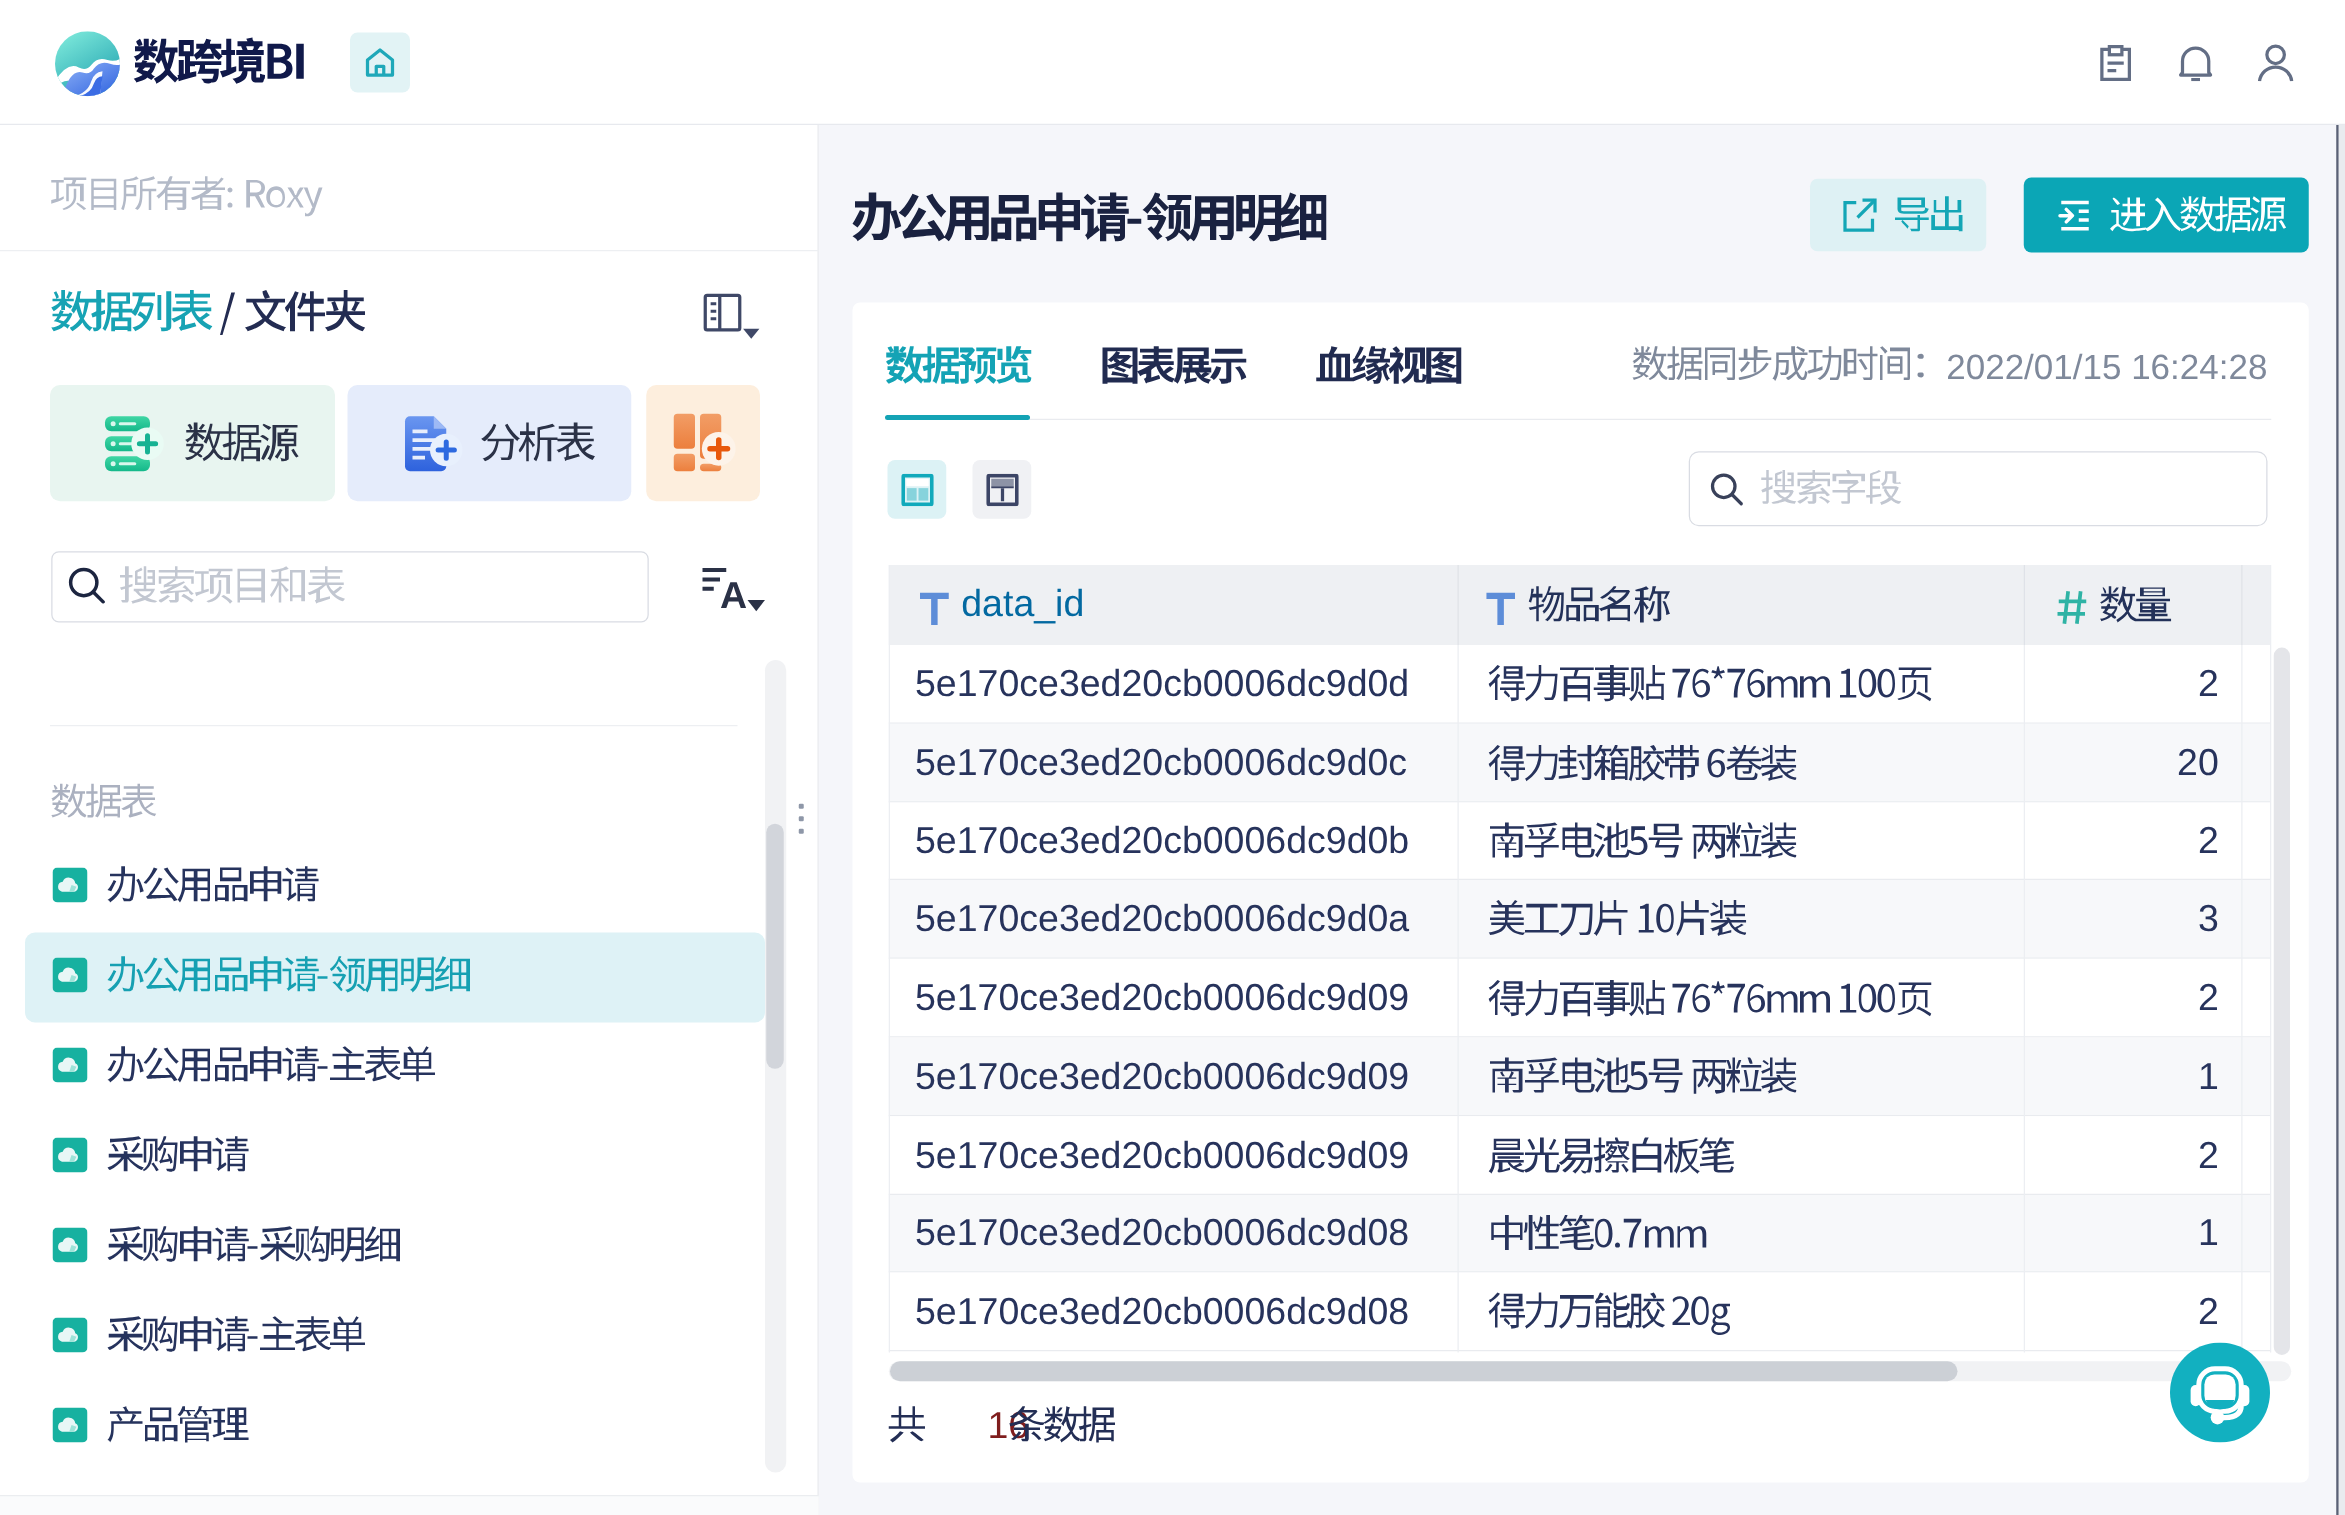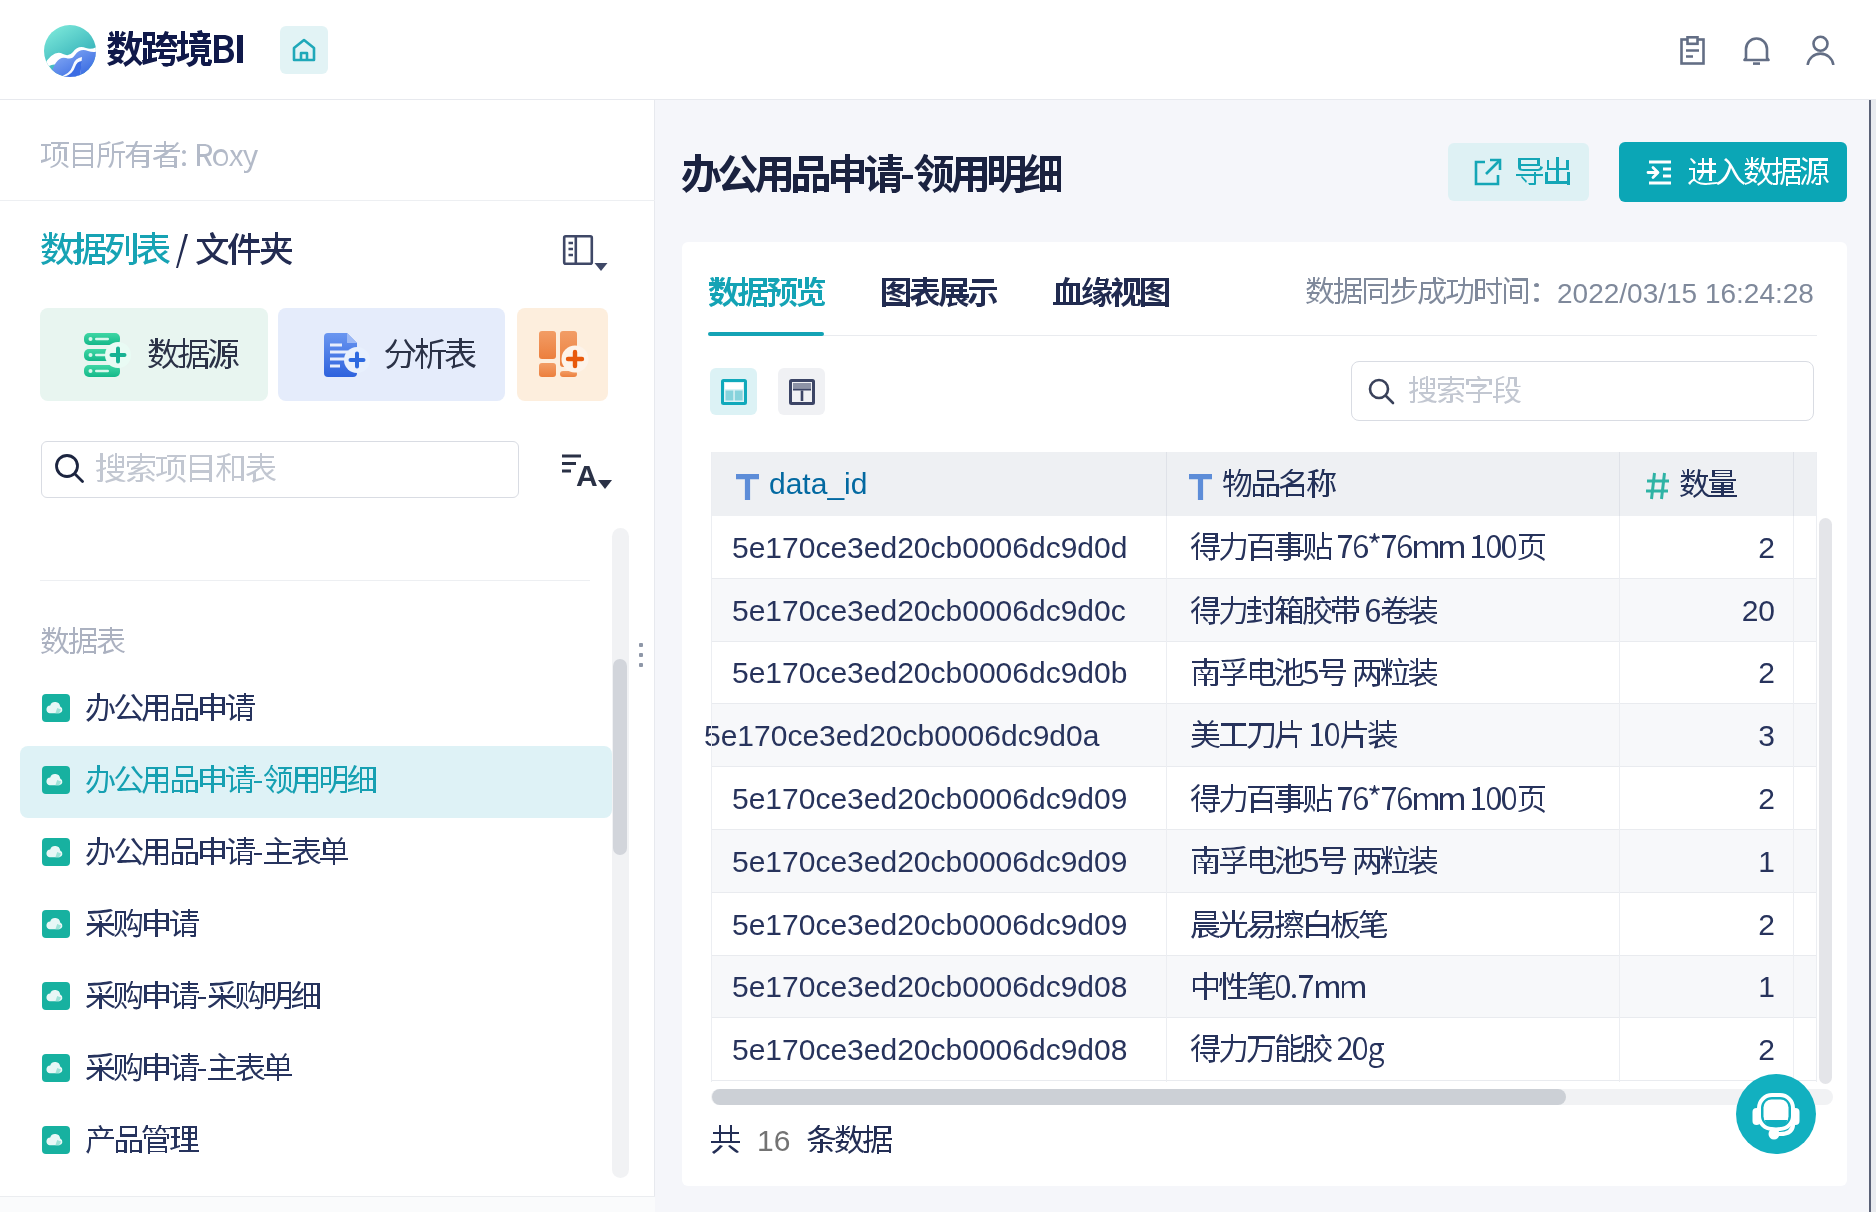--- a/index.html
+++ b/index.html
@@ -244,21 +244,21 @@
     <path fill="#212b50" d="M2 -26V3H6V2H26V3H30V-26ZM9 -4C13 -4 18 -3 21 -2H6V-11C7 -10 7 -9 7 -9C9 -9 11 -10 13 -10L11 -9C14 -8 18 -7 19 -6L21 -8C19 -9 16 -10 14 -11C14 -11 15 -11 16 -12C19 -11 21 -10 24 -9C25 -10 25 -11 26 -11V-2H22L23 -4C20 -5 15 -6 10 -7ZM13 -23C11 -20 9 -18 6 -16C7 -16 8 -15 9 -14C9 -15 10 -15 11 -16C11 -15 12 -14 13 -14C11 -13 8 -12 6 -12V-23ZM13 -23H26V-12C24 -12 21 -13 19 -14C22 -15 23 -17 25 -19L23 -20L22 -20H15C15 -21 16 -21 16 -22ZM16 -15C15 -16 14 -17 13 -17H19C18 -17 17 -16 16 -15Z M37 3C37 2 39 2 48 -1C48 -2 48 -3 47 -4L41 -2V-8C42 -9 43 -10 45 -11C47 -5 51 0 58 2C58 1 59 0 60 -1C57 -2 55 -3 53 -5C55 -6 57 -8 59 -9L56 -11C54 -10 53 -9 51 -7C50 -9 49 -10 48 -12H59V-15H47V-17H57V-20H47V-22H58V-25H47V-27H43V-25H32V-22H43V-20H34V-17H43V-15H31V-12H40C37 -10 33 -8 30 -7C30 -6 32 -4 32 -3C34 -4 35 -5 37 -5V-3C37 -2 36 -1 35 -1C36 0 36 2 37 3Z M68 3V3C69 3 70 2 77 1C77 0 77 -1 78 -2L72 -1V-6H76C78 -2 81 1 87 3C87 2 88 0 89 0C87 -1 85 -1 83 -2C85 -3 86 -4 88 -5L85 -6H89V-10H83V-12H87V-15H83V-17H87V-26H62V-16C62 -11 62 -4 59 1C60 1 61 2 62 3C66 -2 66 -11 66 -16V-17H71V-15H67V-12H71V-10H66V-6H69V-3C69 -1 68 0 67 0C68 1 68 2 68 3ZM74 -12H79V-10H74ZM74 -15V-17H79V-15ZM79 -6H84C83 -6 82 -5 81 -4C80 -5 80 -6 79 -6ZM66 -23H83V-20H66Z M93 -11C92 -8 90 -5 88 -2C89 -2 90 -1 91 0C94 -2 96 -6 97 -10ZM108 -10C111 -7 113 -3 113 0L117 -2C117 -4 114 -8 112 -11ZM92 -25V-21H114V-25ZM89 -17V-14H101V-2C101 -1 101 -1 100 -1C100 -1 97 -1 95 -1C96 0 97 2 97 3C100 3 102 3 103 2C105 2 105 1 105 -2V-14H117V-17Z"></path>
   </svg>
 <svg class="t" style="left:1052px;top:260px" width="118" height="60" viewBox="0 -44 118 60">
     <path fill="#212b50" d="M4 -21V-2H1V1H31V-2H28V-21H15C16 -23 17 -24 18 -26L13 -27C13 -25 12 -23 11 -21ZM8 -2V-18H11V-2ZM14 -2V-18H17V-2ZM21 -2V-18H24V-2Z M30 -2 31 1C34 0 38 -2 41 -3L40 -6C37 -5 33 -3 30 -2ZM45 -27C44 -24 43 -21 43 -19H52L52 -17H41V-14H47C45 -13 42 -12 40 -12C41 -11 42 -10 42 -9C44 -10 45 -10 47 -11C47 -11 47 -10 48 -10C46 -9 43 -8 41 -7C41 -6 42 -5 43 -4C45 -5 47 -7 49 -8C49 -8 49 -7 50 -7C47 -5 43 -3 40 -2C41 -1 42 0 42 1C45 0 48 -2 50 -4C50 -2 50 -1 49 -1C49 0 49 0 48 0C47 0 47 0 46 0C47 1 47 2 47 3C47 3 48 3 49 3C50 3 51 3 52 2C53 0 54 -4 53 -7L54 -8C55 -4 56 -1 58 1C58 0 59 -1 60 -1C58 -3 57 -6 57 -9C58 -10 59 -11 60 -11L57 -14C56 -12 54 -11 51 -10C51 -11 50 -12 49 -13C50 -13 51 -14 51 -14H60V-17H55C56 -20 56 -23 57 -25L54 -26L54 -25H48L48 -27ZM53 -23 53 -21H47L47 -23ZM31 -13C32 -13 32 -14 35 -14C34 -12 33 -11 33 -10C32 -9 31 -9 30 -8C31 -8 31 -6 31 -5C32 -6 33 -6 40 -8C40 -9 40 -10 40 -11L36 -10C38 -13 40 -16 41 -19L39 -20C38 -19 38 -18 37 -17L34 -17C36 -20 38 -23 39 -26L36 -27C35 -23 32 -19 32 -18C31 -17 31 -17 30 -16C30 -16 31 -14 31 -13Z M72 -26V-9H76V-22H84V-9H88V-26ZM78 -21V-15C78 -11 77 -4 69 0C70 1 71 2 71 3C75 1 78 -2 79 -5V-1C79 2 80 2 83 2H85C88 2 89 1 89 -4C88 -4 87 -5 86 -5C86 -1 86 0 85 0H84C83 0 83 -1 83 -1V-9H81C81 -11 82 -13 82 -15V-21ZM62 -25C63 -24 64 -23 65 -22H60V-18H66C65 -15 62 -11 59 -9C59 -9 60 -6 60 -5C61 -6 62 -7 63 -8V3H67V-10C68 -8 68 -7 69 -6L71 -9C71 -10 69 -12 68 -14C69 -16 70 -18 71 -21L69 -22L68 -22H66L68 -23C68 -24 66 -26 65 -27Z M89 -26V3H93V2H113V3H117V-26ZM96 -4C100 -4 105 -3 108 -2H93V-11C94 -10 94 -9 94 -9C96 -9 98 -10 100 -10L98 -9C101 -8 105 -7 106 -6L108 -8C106 -9 103 -10 101 -11C101 -11 102 -11 103 -12C106 -11 108 -10 111 -9C112 -10 112 -11 113 -11V-2H109L110 -4C107 -5 102 -6 97 -7ZM100 -23C98 -20 96 -18 93 -16C94 -16 95 -15 96 -14C96 -15 97 -15 98 -16C98 -15 99 -14 100 -14C98 -13 95 -12 93 -12V-23ZM100 -23H113V-12C111 -12 108 -13 106 -14C109 -15 110 -17 112 -19L110 -20L109 -20H102C102 -21 103 -21 103 -22ZM103 -15C102 -16 101 -17 100 -17H106C105 -17 104 -16 103 -15Z"></path>
   </svg>
 <div class="abs" style="left:710px;top:335px;width:1107px;height:1px;background:#e9ebef"></div>
 <div class="abs" style="left:708px;top:332px;width:116px;height:4px;background:#14a3b5;border-radius:2px"></div>
 <svg class="t" style="left:1305px;top:258px" width="254" height="60" viewBox="0 -44 254 60">
     <path fill="#7f899b" d="M13 -25C13 -23 12 -22 11 -21L13 -20C13 -21 14 -22 15 -24ZM3 -24C3 -23 4 -21 4 -20L6 -21C6 -22 5 -23 4 -24ZM12 -8C12 -6 11 -5 10 -4C8 -4 7 -5 6 -5C7 -6 7 -7 7 -8ZM3 -5C5 -4 6 -3 8 -2C6 -1 4 0 1 0C2 1 2 2 2 2C5 1 8 0 10 -2C11 -1 12 0 12 0L14 -1C13 -2 12 -2 11 -3C13 -5 14 -7 15 -9L14 -10L13 -10H8L9 -11L7 -12C7 -11 6 -10 6 -10H2V-8H5C5 -7 4 -5 3 -5ZM8 -25V-20H2V-18H7C6 -16 3 -14 1 -13C2 -13 2 -12 2 -11C4 -12 6 -14 8 -16V-12H10V-16C11 -15 13 -14 14 -13L15 -15C14 -15 12 -17 10 -18H16V-20H10V-25ZM19 -25C18 -20 17 -15 14 -11C15 -11 16 -10 16 -10C17 -11 18 -13 18 -14C19 -11 20 -8 21 -6C19 -3 17 -1 14 1C14 1 15 2 15 2C18 1 20 -1 22 -4C23 -1 25 1 28 2C28 2 29 1 29 0C27 -1 25 -3 23 -6C25 -9 26 -13 26 -17H28V-19H20C20 -21 21 -23 21 -25ZM24 -17C24 -14 23 -11 22 -8C21 -11 20 -14 19 -17Z M43 -7V2H44V1H54V2H56V-7H50V-11H57V-13H50V-16H56V-24H40V-15C40 -10 40 -4 36 1C37 1 38 2 38 2C41 -1 42 -6 42 -11H48V-7ZM42 -22H54V-18H42ZM42 -16H48V-13H42L42 -15ZM44 -1V-5H54V-1ZM33 -25V-19H29V-17H33V-10C31 -10 30 -10 29 -9L29 -7L33 -8V0C33 0 33 0 32 0C32 0 31 0 30 0C30 1 30 2 30 2C32 2 33 2 34 2C35 1 35 1 35 0V-9L39 -10L38 -12L35 -11V-17H38V-19H35V-25Z M63 -18V-16H79V-18ZM67 -11H75V-6H67ZM65 -13V-2H67V-4H77V-13ZM59 -24V2H61V-22H81V0C81 0 81 0 80 0C80 0 78 0 76 0C77 1 77 2 77 2C80 2 81 2 82 2C83 2 83 1 83 0V-24Z M93 -13C91 -10 89 -8 87 -6C87 -6 88 -5 88 -4C91 -6 93 -9 95 -12ZM90 -23V-16H86V-14H98V-4H100C96 -2 91 -1 86 0C86 1 86 2 87 2C98 0 106 -4 110 -11L108 -12C106 -9 104 -6 100 -4V-14H112V-16H101V-20H109V-22H101V-25H98V-16H93V-23Z M128 -25C128 -23 128 -22 128 -20H116V-12C116 -8 116 -3 113 1C114 1 115 2 115 3C118 -1 118 -7 118 -12V-12H124C124 -7 123 -5 123 -4C123 -4 122 -4 122 -4C122 -4 120 -4 119 -4C119 -4 119 -3 120 -2C121 -2 122 -2 123 -2C124 -2 124 -2 125 -3C126 -4 126 -6 126 -13C126 -13 126 -14 126 -14H118V-18H129C129 -13 130 -9 131 -5C129 -3 127 -1 124 0C124 1 125 2 126 2C128 1 130 -1 132 -3C133 0 135 2 137 2C140 2 140 1 141 -4C140 -5 139 -5 139 -6C139 -2 138 0 137 0C136 0 135 -2 133 -5C136 -8 137 -11 139 -15L136 -16C135 -13 134 -10 133 -7C132 -10 131 -14 131 -18H141V-20H131C131 -22 131 -23 131 -25ZM132 -24C134 -23 136 -21 138 -20L139 -22C138 -23 135 -24 133 -25Z M141 -5 142 -3C145 -4 149 -5 153 -6L153 -9L148 -7V-20H153V-22H142V-20H146V-7C144 -6 142 -6 141 -5ZM158 -25C158 -23 158 -20 158 -18H153V-16H158C157 -9 156 -3 149 1C150 1 151 2 151 2C158 -1 159 -8 160 -16H166C166 -5 165 -1 164 0C164 0 164 0 163 0C162 0 161 0 159 0C159 0 159 1 159 2C161 2 163 2 164 2C165 2 166 2 166 1C167 0 168 -5 168 -17C168 -18 168 -18 168 -18H160C160 -20 160 -23 160 -25Z M182 -14C184 -11 186 -8 187 -6L189 -7C188 -9 186 -12 184 -15ZM178 -12V-5H173V-12ZM178 -14H173V-21H178ZM170 -23V-1H173V-3H180V-23ZM191 -25V-19H181V-17H191V-1C191 0 191 0 190 0C189 0 187 0 185 0C185 0 186 1 186 2C189 2 191 2 192 2C193 1 193 1 193 -1V-17H197V-19H193V-25Z M199 -18V2H201V-18ZM199 -24C201 -22 202 -21 203 -19L205 -21C204 -22 202 -24 201 -25ZM207 -9H215V-5H207ZM207 -15H215V-11H207ZM205 -17V-3H217V-17ZM207 -24V-21H221V0C221 0 221 0 221 0C220 0 219 0 218 0C218 1 218 2 218 2C220 2 222 2 222 2C223 2 223 1 223 0V-24Z M232 -15C233 -15 234 -15 234 -17C234 -18 233 -19 232 -19C230 -19 229 -18 229 -17C229 -15 230 -15 232 -15ZM232 0C233 0 234 -1 234 -2C234 -4 233 -4 232 -4C230 -4 229 -4 229 -2C229 -1 230 0 232 0Z"></path>
   </svg>
-<div class="abs lat" style="left:1557px;top:278px;font-size:28px;color:#7f899b">2022/03/15 16:24:28</div>
+<div class="abs lat" style="left:1557px;top:278px;font-size:28px;color:#7f899b">2022/01/15 16:24:28</div>
 
 <div class="abs" style="left:710px;top:368px;width:47px;height:47px;background:#dcf2f5;border-radius:6px"></div>
 <svg class="t" style="left:721px;top:379px" width="26" height="26" viewBox="0 0 26 26">
  <rect x="1.5" y="1.5" width="23" height="23" rx="1" fill="none" stroke="#10a9bb" stroke-width="3"></rect>
  <rect x="4" y="4" width="18" height="6" fill="#fff"></rect>
  <rect x="4.5" y="11.5" width="7.8" height="10" fill="#10a9bb" opacity=".42"></rect>
  <rect x="13.8" y="11.5" width="7.8" height="10" fill="#10a9bb" opacity=".42"></rect>
 </svg>
 <div class="abs" style="left:778px;top:368px;width:47px;height:47px;background:#f0f1f4;border-radius:6px"></div>
 <svg class="t" style="left:789px;top:379px" width="26" height="26" viewBox="0 0 26 26">
@@ -310,21 +310,21 @@
     <path fill="#27335c" d="M15 -19H25V-17H15ZM15 -23H25V-21H15ZM13 -25V-15H28V-25ZM13 -4C14 -3 16 -1 17 0L18 -1C18 -2 16 -4 14 -6ZM8 -26C6 -24 4 -21 1 -20C2 -19 2 -18 2 -18C5 -20 8 -22 10 -25ZM10 -8V-6H23V0C23 0 22 0 22 0C21 0 20 0 18 0C19 1 19 2 19 3C21 3 23 2 24 2C25 2 25 1 25 0V-6H30V-8H25V-11H29V-13H11V-11H23V-8ZM8 -19C6 -16 4 -13 1 -11C1 -10 2 -9 2 -8C3 -9 4 -11 6 -12V2H8V-15C9 -16 10 -17 10 -18Z M41 -26V-21V-19H31V-17H41C40 -11 38 -4 30 1C30 1 31 2 31 3C40 -3 43 -10 43 -17H54C53 -6 52 -2 51 0C51 0 50 0 50 0C49 0 47 0 45 0C45 0 46 1 46 2C48 2 50 2 51 2C52 2 53 2 53 1C55 -1 55 -5 56 -18C56 -18 56 -19 56 -19H43V-21V-26Z M73 -13C74 -11 76 -8 76 -6L78 -7C78 -8 76 -11 75 -14ZM80 -26V-19H72V-17H80V-1C80 0 80 0 80 0C79 0 77 0 75 0C76 1 76 2 76 2C79 2 80 2 81 2C82 2 83 1 83 -1V-17H86V-19H83V-26ZM64 -26V-22H58V-20H64V-16H57V-13H71V-16H66V-20H71V-22H66V-26ZM57 -1 57 1C61 1 67 0 72 -1L72 -3L66 -2V-7H71V-9H66V-13H64V-9H58V-7H64V-2Z M102 -9H110V-6H102ZM102 -11V-14H110V-11ZM102 -4H110V-1H102ZM99 -16V2H102V1H110V2H112V-16ZM90 -26C89 -23 87 -20 85 -18C86 -18 87 -17 87 -17C88 -18 89 -19 90 -21H91C92 -20 92 -18 93 -17H91V-14H86V-12H91C89 -8 87 -5 85 -3C86 -2 86 -1 87 -1C88 -3 90 -5 91 -8V2H94V-8C95 -7 96 -5 97 -4L99 -6C98 -7 95 -9 94 -10V-12H98V-14H94V-17L95 -18C95 -19 94 -20 94 -21H99V-23H91C91 -24 92 -25 92 -26ZM102 -26C101 -23 99 -20 97 -18C98 -18 99 -17 99 -17C100 -18 101 -19 102 -21H104C105 -20 106 -18 107 -17L109 -18C108 -19 107 -20 107 -21H113V-23H103C104 -24 104 -25 104 -26Z M129 -19C127 -16 125 -14 123 -12C124 -12 125 -11 125 -11C127 -12 129 -15 131 -18ZM135 -17C137 -15 139 -13 140 -11L142 -12C141 -14 138 -17 136 -19ZM115 -25V-13C115 -9 115 -3 113 2C114 2 114 2 115 3C116 0 117 -4 117 -8H121V0C121 0 121 0 121 0C120 0 119 0 118 0C119 1 119 2 119 2C121 2 122 2 122 2C123 1 123 1 123 0V-25ZM117 -22H121V-17H117ZM117 -15H121V-10H117C117 -11 117 -12 117 -13ZM130 -25C131 -24 132 -23 133 -21H125V-19H141V-21H133L135 -22C135 -23 134 -25 133 -26ZM136 -13C135 -10 134 -8 133 -6C131 -8 130 -10 129 -13L127 -12C128 -9 129 -7 131 -4C129 -2 126 0 123 1C124 1 124 2 125 3C128 1 130 -1 133 -3C135 0 137 1 140 2C140 2 141 1 142 0C139 -1 136 -2 134 -4C136 -7 137 -9 138 -12Z M142 -16V-9H145V-14H154V-10H146V0H148V-8H154V2H157V-8H163V-3C163 -2 163 -2 163 -2C162 -2 161 -2 159 -2C160 -2 160 -1 160 0C162 0 164 0 165 -1C165 -1 166 -2 166 -3V-10H157V-14H166V-9H169V-16ZM162 -26V-22H157V-26H154V-22H149V-26H147V-22H142V-20H147V-17H149V-20H154V-17H157V-20H162V-17H164V-20H169V-22H164V-26Z M184 0C187 0 190 -3 190 -7C190 -12 188 -14 184 -14C182 -14 180 -13 179 -11C179 -18 181 -21 185 -21C186 -21 187 -20 188 -19L190 -21C188 -22 187 -23 184 -23C180 -23 176 -20 176 -11C176 -3 179 0 184 0ZM179 -9C180 -11 182 -12 183 -12C186 -12 187 -10 187 -7C187 -4 186 -2 184 -2C181 -2 179 -4 179 -9Z M199 -10H199C200 -11 201 -12 202 -13H209C209 -12 210 -11 212 -10ZM213 -25C212 -24 211 -22 210 -21H206C206 -22 207 -24 207 -26L205 -26C205 -24 204 -23 203 -21H199L201 -22C200 -23 199 -24 198 -25L196 -24C197 -23 198 -22 199 -21H194V-19H202C202 -18 201 -16 200 -15H192V-13H199C197 -11 194 -9 191 -8C191 -8 192 -7 192 -6C194 -7 196 -8 198 -9V-1C198 1 199 2 203 2C204 2 211 2 212 2C215 2 216 1 216 -3C215 -3 215 -4 214 -4C214 -1 213 0 211 0C210 0 204 0 203 0C200 0 200 0 200 -1V-8H209C209 -6 209 -5 209 -5C208 -5 208 -5 208 -5C207 -5 206 -5 204 -5C204 -4 205 -3 205 -3C206 -3 208 -3 209 -3C209 -3 210 -3 211 -4C211 -4 211 -6 212 -9L212 -10C214 -8 216 -7 218 -6C219 -7 220 -8 220 -8C217 -9 213 -11 211 -13H219V-15H203C204 -16 204 -18 205 -19H217V-21H212C213 -22 214 -23 215 -25Z M220 -23C221 -22 223 -21 224 -20L225 -21C224 -22 223 -23 221 -24ZM231 -12C232 -11 232 -10 232 -10H219V-8H230C227 -6 223 -4 219 -3C219 -3 220 -2 220 -1C222 -2 224 -2 226 -3V-1C226 0 225 1 224 1C225 1 225 2 225 3C226 2 227 2 236 0C236 0 236 -1 236 -2L228 0V-4C230 -5 232 -6 233 -8C236 -3 240 1 246 2C247 2 247 1 248 0C245 0 242 -1 240 -3C242 -4 244 -5 246 -6L244 -7C243 -6 240 -5 239 -4C237 -5 236 -6 235 -8H247V-10H235C235 -10 234 -11 234 -12ZM237 -26V-22H230V-20H237V-15H231V-13H246V-15H239V-20H247V-22H239V-26ZM219 -15 220 -13 226 -16V-11H228V-26H226V-18C224 -17 221 -16 219 -15Z"></path>
   </svg>
 <div class="abs lat" style="left:1575px;top:593.5px;width:200px;text-align:right;font-size:30px;color:#27335c">20</div>
 <div class="abs" style="left:711px;top:642px;width:1105px;height:62px;background:#ffffff;border-bottom:1px solid #e9ebef"></div>
 <div class="abs lat" style="left:732px;top:656.0px;font-size:30px;color:#27335c">5e170ce3ed20cb0006dc9d0b</div>
 <svg class="t" style="left:1190px;top:640px" width="247" height="60" viewBox="0 -44 247 60">
     <path fill="#27335c" d="M10 -14C11 -13 11 -12 12 -11L14 -11C13 -12 12 -14 12 -15ZM14 -26V-23H2V-21H14V-17H4V2H6V-15H25V0C25 0 25 0 24 0C24 0 22 0 20 0C20 1 21 2 21 2C23 2 25 2 26 2C27 2 28 1 28 0V-17H17V-21H29V-23H17V-26ZM19 -15C19 -14 18 -12 17 -10H8V-9H14V-5H8V-4H14V2H17V-4H23V-5H17V-9H23V-10H19C20 -12 21 -13 21 -14Z M54 -26C49 -25 39 -24 31 -24C32 -23 32 -23 32 -22C40 -22 49 -23 56 -24ZM33 -20C34 -19 35 -17 35 -15L37 -16C37 -18 36 -20 35 -21ZM41 -21C42 -20 43 -17 43 -16L45 -17C45 -18 44 -20 43 -22ZM52 -22C51 -20 50 -18 49 -16L51 -15C52 -17 53 -19 55 -21ZM43 -10V-8H30V-6H43V0C43 0 43 0 42 0C41 0 39 0 37 0C37 1 38 2 38 2C41 2 43 2 44 2C45 2 45 1 45 0V-6H57V-8H45V-9C48 -10 51 -12 54 -14L52 -15L51 -15H33V-13H49C47 -12 45 -10 43 -10Z M70 -13V-8H62V-13ZM72 -13H80V-8H72ZM70 -15H62V-19H70ZM72 -15V-19H80V-15ZM60 -22V-4H62V-6H70V-3C70 1 71 2 75 2C75 2 81 2 81 2C85 2 85 0 86 -4C85 -5 84 -5 83 -5C83 -1 83 0 81 0C80 0 76 0 75 0C73 0 72 -1 72 -3V-6H83V-22H72V-26H70V-22Z M87 -24C89 -23 91 -22 93 -21L94 -23C93 -24 90 -25 88 -26ZM85 -15C87 -15 90 -13 91 -12L92 -14C91 -15 88 -16 86 -17ZM86 0 88 2C90 -1 92 -5 94 -8L92 -9C90 -6 88 -2 86 0ZM96 -23V-15L93 -13L93 -11L96 -12V-2C96 1 97 2 101 2C102 2 108 2 109 2C113 2 113 1 114 -4C113 -4 112 -4 112 -5C111 -1 111 0 109 0C108 0 102 0 101 0C99 0 99 0 99 -2V-13L103 -15V-4H105V-16L110 -18C110 -13 110 -10 110 -9C110 -8 109 -8 109 -8C108 -8 107 -8 106 -8C107 -7 107 -6 107 -6C108 -6 109 -6 110 -6C111 -6 112 -7 112 -8C112 -9 112 -14 112 -20L113 -20L111 -21L111 -20L110 -20L105 -18V-26H103V-17L99 -16V-23Z M120 0C124 0 128 -2 128 -7C128 -12 124 -15 121 -15C119 -15 118 -14 117 -14L118 -20H126V-23H115L115 -12L116 -11C117 -12 118 -12 120 -12C123 -12 125 -11 125 -7C125 -4 123 -2 120 -2C117 -2 116 -3 114 -4L113 -3C114 -1 117 0 120 0Z M136 -23H150V-18H136ZM133 -25V-16H153V-25ZM129 -14V-12H136C135 -10 134 -7 134 -6H150C149 -2 149 -1 148 0C148 0 147 0 147 0C146 0 143 0 141 0C142 1 142 2 142 2C144 2 146 2 147 2C149 2 149 2 150 2C151 1 152 -2 153 -7C153 -7 153 -8 153 -8H137L138 -12H156V-14Z M165 -17V3H167V-15H172C172 -12 171 -7 168 -4C168 -3 169 -2 169 -2C172 -4 173 -7 173 -9C174 -8 175 -7 176 -6L177 -8C177 -9 175 -10 174 -12C174 -13 174 -14 174 -15H180C180 -12 179 -7 176 -4C176 -3 177 -2 177 -2C179 -4 181 -7 181 -9C183 -7 185 -5 186 -4L187 -5C186 -7 184 -10 182 -12C182 -13 182 -14 182 -15H187V0C187 0 187 0 187 0C186 0 184 0 182 0C182 1 182 2 183 3C185 3 187 2 188 2C189 2 190 1 190 0V-17H182V-22H191V-24H164V-22H172V-17ZM174 -22H180V-17H174Z M191 -24C192 -21 193 -19 193 -17L195 -17C195 -19 194 -22 193 -24ZM201 -24C200 -22 199 -19 199 -17L200 -17C201 -18 202 -21 203 -24ZM203 -20V-18H219V-20ZM205 -16C206 -11 207 -6 207 -2L209 -3C209 -6 208 -12 207 -16ZM208 -26C209 -24 209 -22 210 -21L212 -21C212 -23 211 -25 210 -26ZM191 -16V-13H195C194 -10 193 -6 191 -4C191 -4 192 -3 192 -2C193 -4 195 -7 196 -10V2H198V-10C199 -8 200 -6 201 -5L202 -7C202 -8 199 -11 198 -12V-13H202V-16H198V-26H196V-16ZM202 -1V1H219V-1H214C215 -5 216 -11 217 -16L214 -16C214 -12 213 -5 212 -1Z M220 -23C221 -22 223 -21 224 -20L225 -21C224 -22 223 -23 221 -24ZM231 -12C232 -11 232 -10 232 -10H219V-8H230C227 -6 223 -4 219 -3C219 -3 220 -2 220 -1C222 -2 224 -2 226 -3V-1C226 0 225 1 224 1C225 1 225 2 225 3C226 2 227 2 236 0C236 0 236 -1 236 -2L228 0V-4C230 -5 232 -6 233 -8C236 -3 240 1 246 2C247 2 247 1 248 0C245 0 242 -1 240 -3C242 -4 244 -5 246 -6L244 -7C243 -6 240 -5 239 -4C237 -5 236 -6 235 -8H247V-10H235C235 -10 234 -11 234 -12ZM237 -26V-22H230V-20H237V-15H231V-13H246V-15H239V-20H247V-22H239V-26ZM219 -15 220 -13 226 -16V-11H228V-26H226V-18C224 -17 221 -16 219 -15Z"></path>
   </svg>
 <div class="abs lat" style="left:1575px;top:656.0px;width:200px;text-align:right;font-size:30px;color:#27335c">2</div>
 <div class="abs" style="left:711px;top:704px;width:1105px;height:63px;background:#f7f8fa;border-bottom:1px solid #e9ebef"></div>
-<div class="abs lat" style="left:704px;top:718.5px;font-size:30px;color:#27335c">5e170ce3ed20cb0006dc9d0a</div>
+<div class="abs lat" style="left:732px;top:718.5px;font-size:30px;color:#27335c">5e170ce3ed20cb0006dc9d0a</div>
 <svg class="t" style="left:1190px;top:702px" width="207" height="60" viewBox="0 -44 207 60">
     <path fill="#27335c" d="M22 -26C21 -25 20 -23 19 -22H11L12 -22C11 -23 10 -25 9 -26L7 -25C8 -24 9 -23 9 -22H3V-20H14V-17H5V-15H14V-12H2V-10H14C14 -10 14 -9 14 -8H3V-6H13C11 -3 8 -1 1 0C2 1 2 2 2 2C10 1 14 -2 15 -6C18 -1 22 1 28 2C29 2 29 1 30 0C24 0 20 -2 18 -6H29V-8H16C16 -9 16 -10 16 -10H29V-12H17V-15H27V-17H17V-20H28V-22H21C22 -23 23 -24 24 -25Z M30 -2V0H57V-2H45V-20H56V-23H31V-20H42V-2Z M59 -23V-20H68C68 -13 67 -4 57 1C58 1 59 2 59 3C69 -2 70 -12 71 -20H82C81 -7 81 -2 80 -1C79 0 79 0 78 0C77 0 75 0 73 0C73 0 74 1 74 2C76 2 78 2 79 2C80 2 81 2 82 1C83 -1 84 -6 84 -21C84 -22 84 -23 84 -23Z M90 -25V-15C90 -9 89 -4 85 1C86 1 87 2 87 3C90 -1 91 -4 92 -8H105V2H107V-11H92C92 -12 92 -13 92 -15V-16H112V-18H103V-26H101V-18H92V-25Z M121 0H133V-2H129V-23H127C125 -22 124 -21 122 -21V-19H126V-2H121Z M142 0C147 0 149 -4 149 -11C149 -19 147 -23 142 -23C138 -23 135 -19 135 -11C135 -4 138 0 142 0ZM142 -2C140 -2 138 -5 138 -11C138 -18 140 -21 142 -21C145 -21 147 -18 147 -11C147 -5 145 -2 142 -2Z M155 -25V-15C155 -9 154 -4 151 1C151 1 152 2 152 3C155 -1 156 -4 157 -8H170V2H173V-11H157C157 -12 157 -13 157 -15V-16H177V-18H169V-26H166V-18H157V-25Z M179 -23C181 -22 182 -21 183 -20L185 -21C184 -22 182 -23 181 -24ZM191 -12C191 -11 192 -10 192 -10H179V-8H190C187 -6 182 -4 178 -3C179 -3 180 -2 180 -1C182 -2 184 -2 185 -3V-1C185 0 184 1 184 1C184 1 184 2 185 3C185 2 186 2 195 0C195 0 195 -1 195 -2L188 0V-4C190 -5 191 -6 193 -8C195 -3 200 1 206 2C206 2 207 1 207 0C204 0 202 -1 200 -3C201 -4 203 -5 205 -6L203 -7C202 -6 200 -5 198 -4C197 -5 196 -6 195 -8H207V-10H195C194 -10 194 -11 193 -12ZM197 -26V-22H189V-20H197V-15H190V-13H206V-15H199V-20H206V-22H199V-26ZM178 -15 179 -13 186 -16V-11H188V-26H186V-18C183 -17 180 -16 178 -15Z"></path>
   </svg>
 <div class="abs lat" style="left:1575px;top:718.5px;width:200px;text-align:right;font-size:30px;color:#27335c">3</div>
 <div class="abs" style="left:711px;top:767px;width:1105px;height:63px;background:#ffffff;border-bottom:1px solid #e9ebef"></div>
 <div class="abs lat" style="left:732px;top:781.5px;font-size:30px;color:#27335c">5e170ce3ed20cb0006dc9d09</div>
 <svg class="t" style="left:1190px;top:766px" width="356" height="60" viewBox="0 -44 356 60">
     <path fill="#27335c" d="M15 -19H25V-17H15ZM15 -23H25V-21H15ZM13 -25V-15H28V-25ZM13 -4C14 -3 16 -1 17 0L18 -1C18 -2 16 -4 14 -6ZM8 -26C6 -24 4 -21 1 -20C2 -19 2 -18 2 -18C5 -20 8 -22 10 -25ZM10 -8V-6H23V0C23 0 22 0 22 0C21 0 20 0 18 0C19 1 19 2 19 3C21 3 23 2 24 2C25 2 25 1 25 0V-6H30V-8H25V-11H29V-13H11V-11H23V-8ZM8 -19C6 -16 4 -13 1 -11C1 -10 2 -9 2 -8C3 -9 4 -11 6 -12V2H8V-15C9 -16 10 -17 10 -18Z M41 -26V-21V-19H31V-17H41C40 -11 38 -4 30 1C30 1 31 2 31 3C40 -3 43 -10 43 -17H54C53 -6 52 -2 51 0C51 0 50 0 50 0C49 0 47 0 45 0C45 0 46 1 46 2C48 2 50 2 51 2C52 2 53 2 53 1C55 -1 55 -5 56 -18C56 -18 56 -19 56 -19H43V-21V-26Z M61 -17V3H64V0H80V3H82V-17H71C72 -19 72 -21 73 -22H85V-24H58V-22H70C70 -21 69 -19 69 -17ZM64 -7H80V-2H64ZM64 -10V-15H80V-10Z M88 -4V-2H98V0C98 0 98 1 97 1C97 1 95 1 93 1C93 1 94 2 94 3C97 3 98 3 99 2C100 2 101 1 101 0V-2H108V-1H110V-6H114V-8H110V-12H101V-14H110V-20H101V-22H113V-24H101V-26H98V-24H86V-22H98V-20H89V-14H98V-12H88V-10H98V-8H85V-6H98V-4ZM92 -18H98V-16H92ZM101 -18H108V-16H101ZM101 -10H108V-8H101ZM101 -6H108V-4H101Z M119 -20V-12C119 -8 119 -2 113 1C114 1 114 2 115 3C120 -1 121 -7 121 -12V-20ZM120 -4C122 -2 123 0 124 2L125 0C125 -1 123 -3 122 -5ZM115 -24V-5H117V-22H123V-6H125V-24ZM127 -11V2H129V1H139V2H141V-11H134V-18H142V-20H134V-26H132V-11ZM129 -1V-9H139V-1Z M152 0H155C156 -9 157 -14 162 -21V-23H148V-20H159C154 -14 153 -9 152 0Z M171 0C175 0 178 -3 178 -7C178 -12 175 -14 171 -14C170 -14 168 -13 166 -11C166 -18 169 -21 172 -21C173 -21 175 -20 176 -19L177 -21C176 -22 174 -23 172 -23C168 -23 164 -20 164 -11C164 -3 167 0 171 0ZM166 -9C168 -11 169 -12 171 -12C174 -12 175 -10 175 -7C175 -4 173 -2 171 -2C168 -2 167 -4 166 -9Z M182 -15 185 -18 187 -15 188 -16 186 -19 190 -20 189 -22 186 -21 185 -25H184L183 -21L180 -22L179 -20L183 -19L181 -16Z M197 0H200C200 -9 201 -14 206 -21V-23H192V-20H203C199 -14 197 -9 197 0Z M215 0C219 0 222 -3 222 -7C222 -12 219 -14 216 -14C214 -14 212 -13 210 -11C210 -18 213 -21 216 -21C218 -21 219 -20 220 -19L221 -21C220 -22 218 -23 216 -23C212 -23 208 -20 208 -11C208 -3 211 0 215 0ZM210 -9C212 -11 214 -12 215 -12C218 -12 219 -10 219 -7C219 -4 217 -2 215 -2C212 -2 211 -4 210 -9Z M224 0H227V-12C229 -14 230 -15 231 -15C234 -15 235 -13 235 -10V0H237V-12C239 -14 240 -15 242 -15C244 -15 245 -13 245 -10V0H248V-11C248 -15 246 -17 242 -17C240 -17 239 -16 237 -14C236 -16 235 -17 232 -17C230 -17 229 -16 227 -14H227L227 -17H224Z M250 0H253V-12C255 -14 256 -15 257 -15C259 -15 260 -13 260 -10V0H263V-12C265 -14 266 -15 268 -15C270 -15 271 -13 271 -10V0H274V-11C274 -15 272 -17 268 -17C266 -17 265 -16 263 -14C262 -16 261 -17 258 -17C256 -17 254 -16 253 -14H253L253 -17H250Z M282 0H295V-2H290V-23H288C287 -22 285 -21 283 -21V-19H287V-2H282Z M304 0C308 0 311 -4 311 -11C311 -19 308 -23 304 -23C299 -23 297 -19 297 -11C297 -4 299 0 304 0ZM304 -2C301 -2 299 -5 299 -11C299 -18 301 -21 304 -21C306 -21 308 -18 308 -11C308 -5 306 -2 304 -2Z M319 0C324 0 326 -4 326 -11C326 -19 324 -23 319 -23C315 -23 312 -19 312 -11C312 -4 315 0 319 0ZM319 -2C317 -2 315 -5 315 -11C315 -18 317 -21 319 -21C322 -21 324 -18 324 -11C324 -5 322 -2 319 -2Z M341 -14V-9C341 -5 339 -2 328 1C328 1 329 2 329 2C341 0 343 -4 343 -9V-14ZM343 -3C347 -2 351 1 354 3L355 1C353 -1 348 -3 345 -5ZM332 -18V-4H334V-16H350V-4H352V-18H341C342 -20 342 -21 343 -22H355V-24H329V-22H340C340 -21 339 -20 339 -18Z"></path>
   </svg>
 <div class="abs lat" style="left:1575px;top:781.5px;width:200px;text-align:right;font-size:30px;color:#27335c">2</div>
@@ -359,21 +359,21 @@
 <div class="abs" style="left:1793px;top:516px;width:1px;height:566px;background:#eceef2"></div>
 <div class="abs" style="left:1816px;top:452px;width:1px;height:630px;background:#eceef2"></div>
 
 <div class="abs" style="left:1819px;top:518px;width:13px;height:566px;background:#e4e5e9;border-radius:7px"></div>
 <div class="abs" style="left:711px;top:1089px;width:1122px;height:16px;background:#f1f2f4;border-radius:8px"></div>
 <div class="abs" style="left:712px;top:1089px;width:854px;height:16px;background:#ccd0d6;border-radius:8px"></div>
 
 <svg class="t" style="left:710px;top:1107px" width="30" height="60" viewBox="0 -44 30 60">
     <path fill="#232e55" d="M18 -5C21 -2 25 1 27 2L29 1C27 -1 23 -4 20 -6ZM10 -6C8 -3 5 -1 2 1C2 1 3 2 4 3C7 1 10 -2 13 -5ZM3 -19V-17H9V-10H1V-8H30V-10H22V-17H29V-19H22V-26H20V-19H11V-26H9V-19ZM11 -10V-17H20V-10Z"></path>
   </svg>
-<div class="abs lat" style="left:757px;top:1124px;font-size:30px;color:#737373">16</div>
+<div class="abs lat" style="left:790px;top:1124px;font-size:30px;color:#7f1d1d">16</div>
 <svg class="t" style="left:806px;top:1107px" width="86" height="60" viewBox="0 -44 86 60">
     <path fill="#232e55" d="M9 -6C8 -4 5 -1 3 0C3 0 4 1 5 1C7 0 10 -3 11 -5ZM19 -4C22 -3 24 0 25 1L27 0C26 -2 23 -4 21 -6ZM21 -21C19 -20 18 -18 16 -17C14 -18 12 -19 11 -21L11 -21ZM12 -26C10 -23 7 -20 2 -18C3 -17 4 -17 4 -16C6 -17 8 -18 9 -20C10 -18 12 -17 13 -16C10 -14 5 -13 1 -12C2 -12 2 -11 2 -10C7 -11 12 -12 16 -15C19 -13 24 -11 28 -11C29 -11 29 -12 30 -13C25 -13 21 -14 18 -16C20 -18 23 -20 24 -22L23 -23L22 -23H13C13 -24 14 -25 14 -26ZM14 -12V-9H5V-7H14V0C14 0 14 0 14 0C13 0 12 0 11 0C11 1 12 2 12 2C14 2 15 2 16 2C16 2 17 1 17 0V-7H26V-9H17V-12Z M42 -25C41 -24 40 -22 39 -21L41 -21C42 -22 43 -23 44 -25ZM31 -25C32 -23 32 -22 33 -20L34 -21C34 -22 33 -24 32 -25ZM41 -8C40 -6 39 -5 38 -4C37 -4 35 -5 34 -6C35 -6 35 -7 36 -8ZM31 -5C33 -4 35 -3 36 -3C34 -1 32 0 29 0C30 1 30 2 30 2C33 1 36 0 38 -2C39 -1 40 0 41 0L42 -1C42 -2 41 -2 40 -3C41 -5 43 -7 43 -10L42 -10L42 -10H37L37 -12L35 -12C35 -11 35 -11 34 -10H30V-8H33C33 -7 32 -6 31 -5ZM36 -26V-20H30V-18H35C34 -16 31 -14 29 -13C30 -13 30 -12 30 -12C32 -13 34 -14 36 -16V-13H38V-17C40 -16 42 -14 42 -13L44 -15C43 -16 40 -17 39 -18H44V-20H38V-26ZM47 -26C47 -20 45 -15 43 -12C43 -12 44 -11 45 -10C45 -12 46 -13 47 -14C47 -11 48 -9 50 -6C48 -3 45 -1 42 1C42 1 43 2 43 3C46 1 49 -1 51 -4C52 -1 54 1 57 2C57 2 58 1 58 0C56 -1 53 -3 52 -6C54 -9 55 -13 55 -18H57V-20H49C49 -22 49 -24 50 -25ZM53 -18C53 -14 52 -11 51 -9C50 -11 49 -15 48 -18Z M71 -7V3H73V1H83V2H85V-7H79V-11H86V-13H79V-17H85V-25H68V-15C68 -10 68 -4 65 1C65 1 66 2 67 2C69 -1 70 -7 70 -11H77V-7ZM71 -23H82V-19H71ZM71 -17H77V-13H70L71 -15ZM73 -1V-5H83V-1ZM61 -26V-20H57V-18H61V-11C60 -10 58 -10 57 -10L58 -7L61 -8V0C61 0 61 0 61 0C60 0 59 0 58 0C58 1 58 2 58 2C60 2 62 2 62 2C63 1 63 1 63 0V-9L67 -10L67 -12L63 -11V-18H67V-20H63V-26Z"></path>
   </svg>
 
 <svg class="t" style="left:1736px;top:1074px" width="80" height="80" viewBox="0 0 80 80">
  <circle cx="40" cy="40" r="40" fill="#12b0c0"></circle>
  <rect x="23" y="21" width="34" height="34" rx="13" fill="none" stroke="#fff" stroke-width="4"></rect>
  <rect x="27.5" y="25.5" width="25" height="25" rx="8" fill="#fff"></rect>
  <path fill="#12b0c0" d="M28.5 46 h23 q-2.6 7.5-11.5 7.5 t-11.5-7.5 z"></path>
  <rect x="16.5" y="34" width="8" height="17" rx="4" fill="#fff"></rect>

